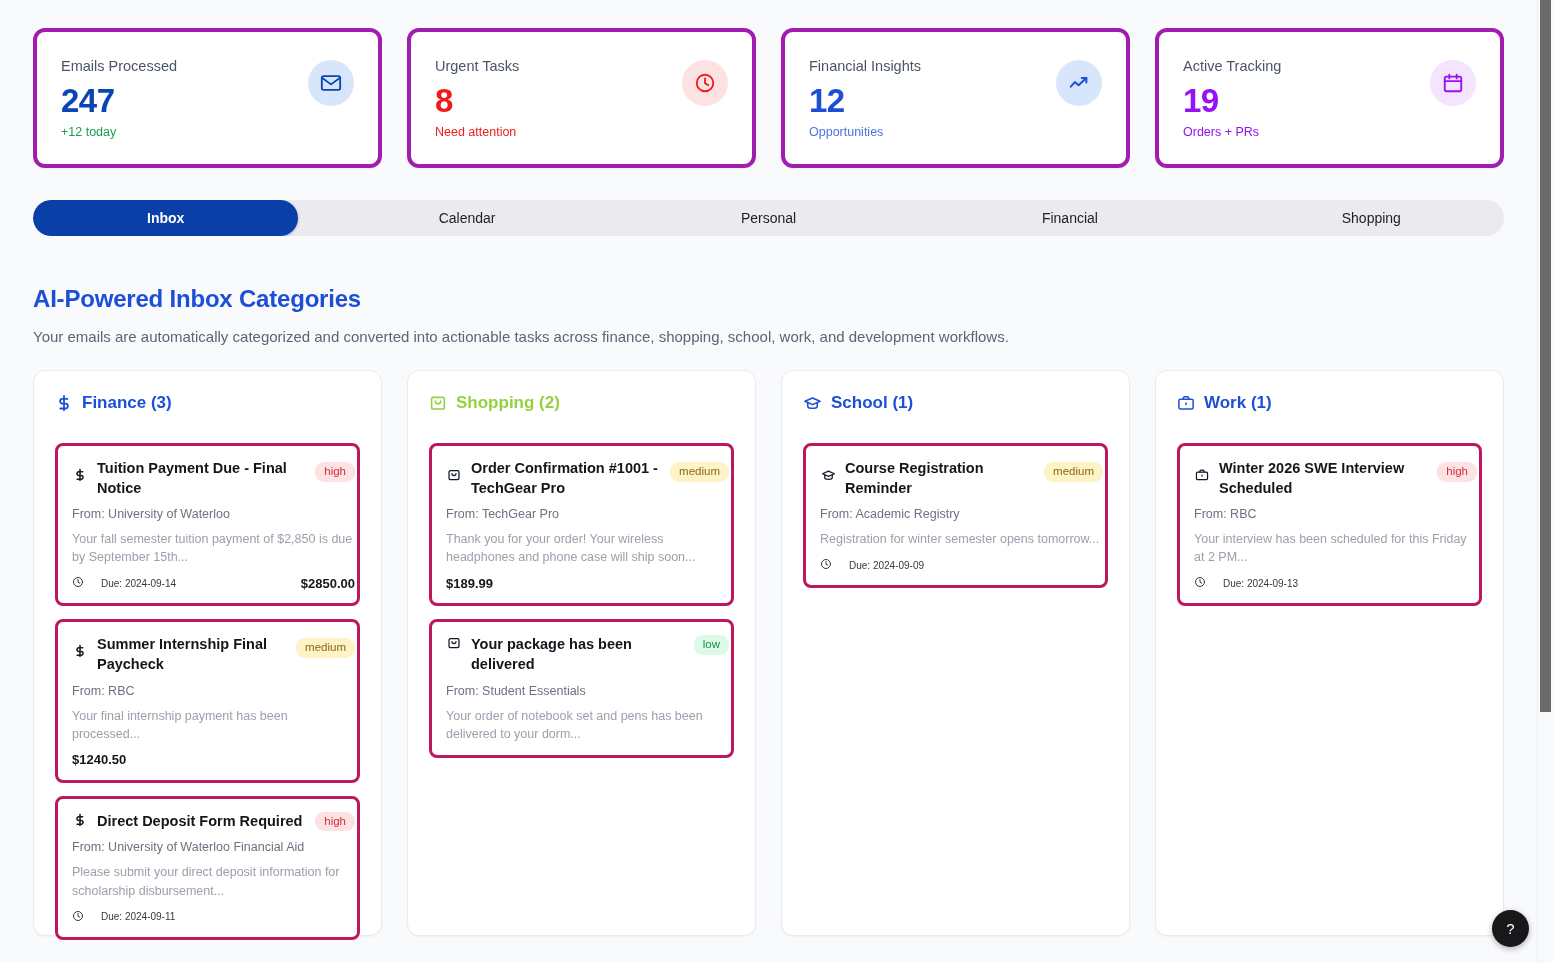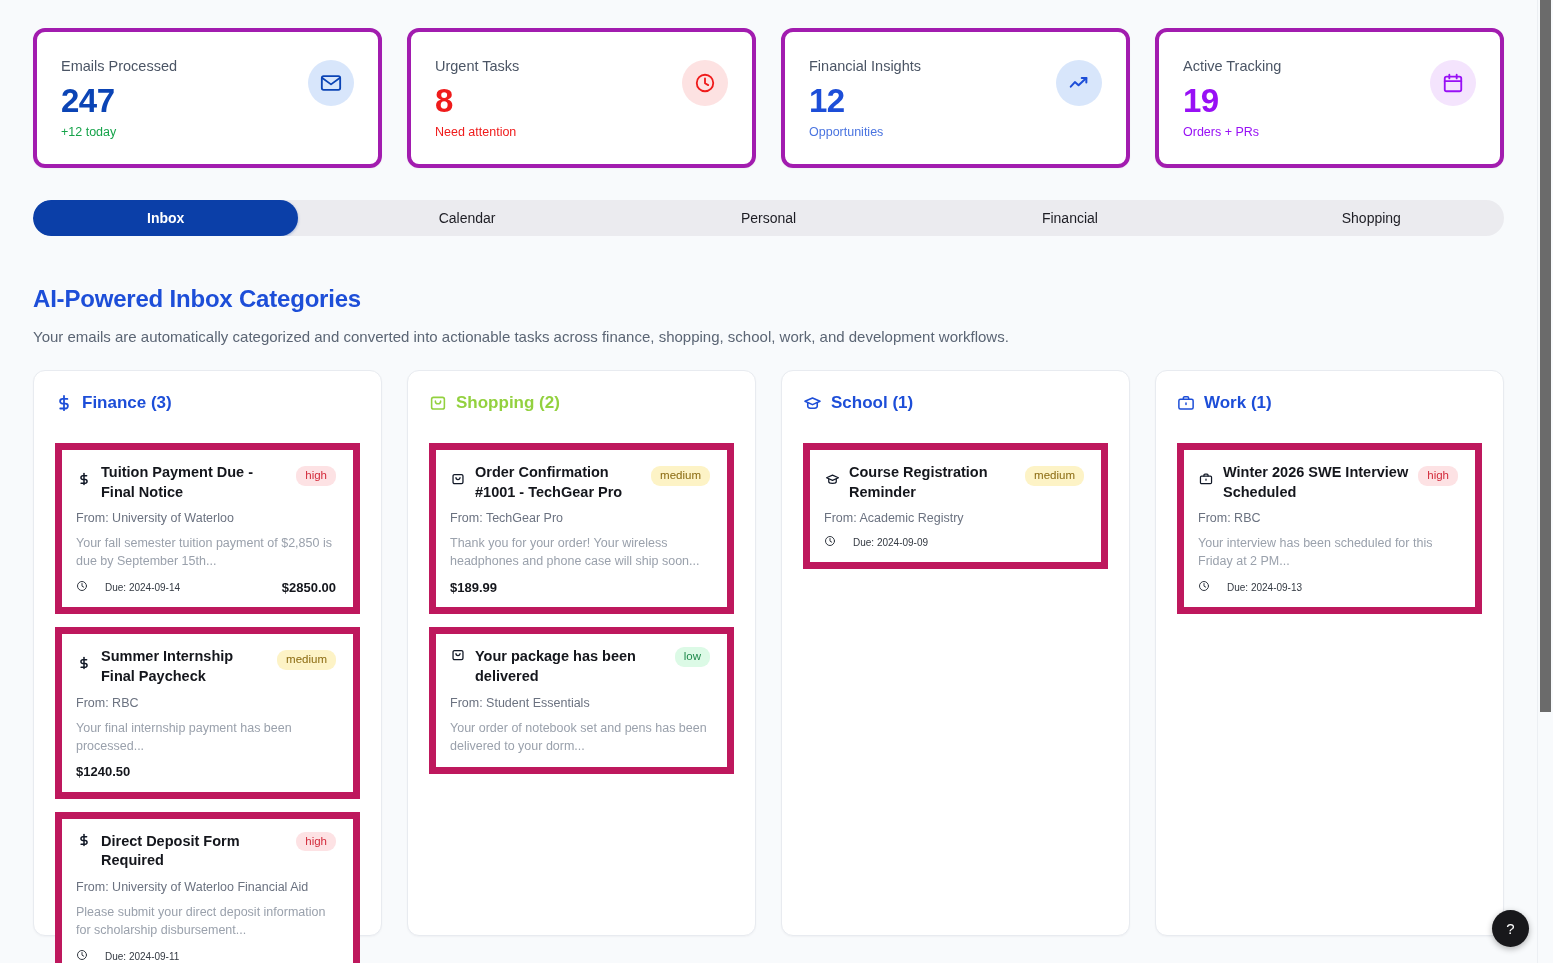--- a/index.html
+++ b/index.html
@@ -142,23 +142,23 @@
   }
   .col-head .glyph { display:flex; align-items:center; }
   .head-finance  { color: #1d4ed8; }
   .head-shopping { color: #93d13f; }
   .head-school   { color: #1d4ed8; }
   .head-work     { color: #1d4ed8; }
 
   
   .email-list { display: flex; flex-direction: column; gap: 13px; }
   .email-card {
-    border: 7px solid #be185d;
-    border-radius: 0;
-    padding: 13px 17px 12px 14px;
+    border: 3px solid #be185d;
+    border-radius: 8px;
+    padding: 13px 2px 12px 14px;
     background: #fff;
     cursor: pointer;
   }
   .email-top {
     display: flex;
     align-items: flex-start;
     gap: 9px;
   }
   .email-icon {
     flex: 0 0 auto;
@@ -486,20 +486,21 @@
             <span class="email-icon">
               <svg width="15" height="15" viewBox="0 0 24 24" fill="none" stroke="#111827" stroke-width="2" stroke-linecap="round" stroke-linejoin="round">
                 <path d="M2.5 9.2L12 5l9.5 4.2L12 13.4z"></path>
                   <path d="M6 11.3v4.2c0 1.4 2.7 2.6 6 2.6s6-1.2 6-2.6v-4.2"></path>
               </svg>
             </span>
             <span class="email-title">Course Registration Reminder</span>
             <span class="badge badge-medium">medium</span>
           </div>
           <div class="email-from">From: Academic Registry</div>
+          <div class="email-snippet">Registration for winter semester opens tomorrow...</div>
           <div class="email-foot">
             <span class="email-due">
               <span>
                 <svg width="12" height="12" viewBox="0 0 24 24" fill="none" stroke="#333942" stroke-width="2" stroke-linecap="round" stroke-linejoin="round">
                   <circle cx="12" cy="12" r="9"></circle>
                     <path d="M12 7v5.3l3.5 2"></path>
                 </svg>
               </span>
               <span>Due: 2024-09-09</span>
             </span>

